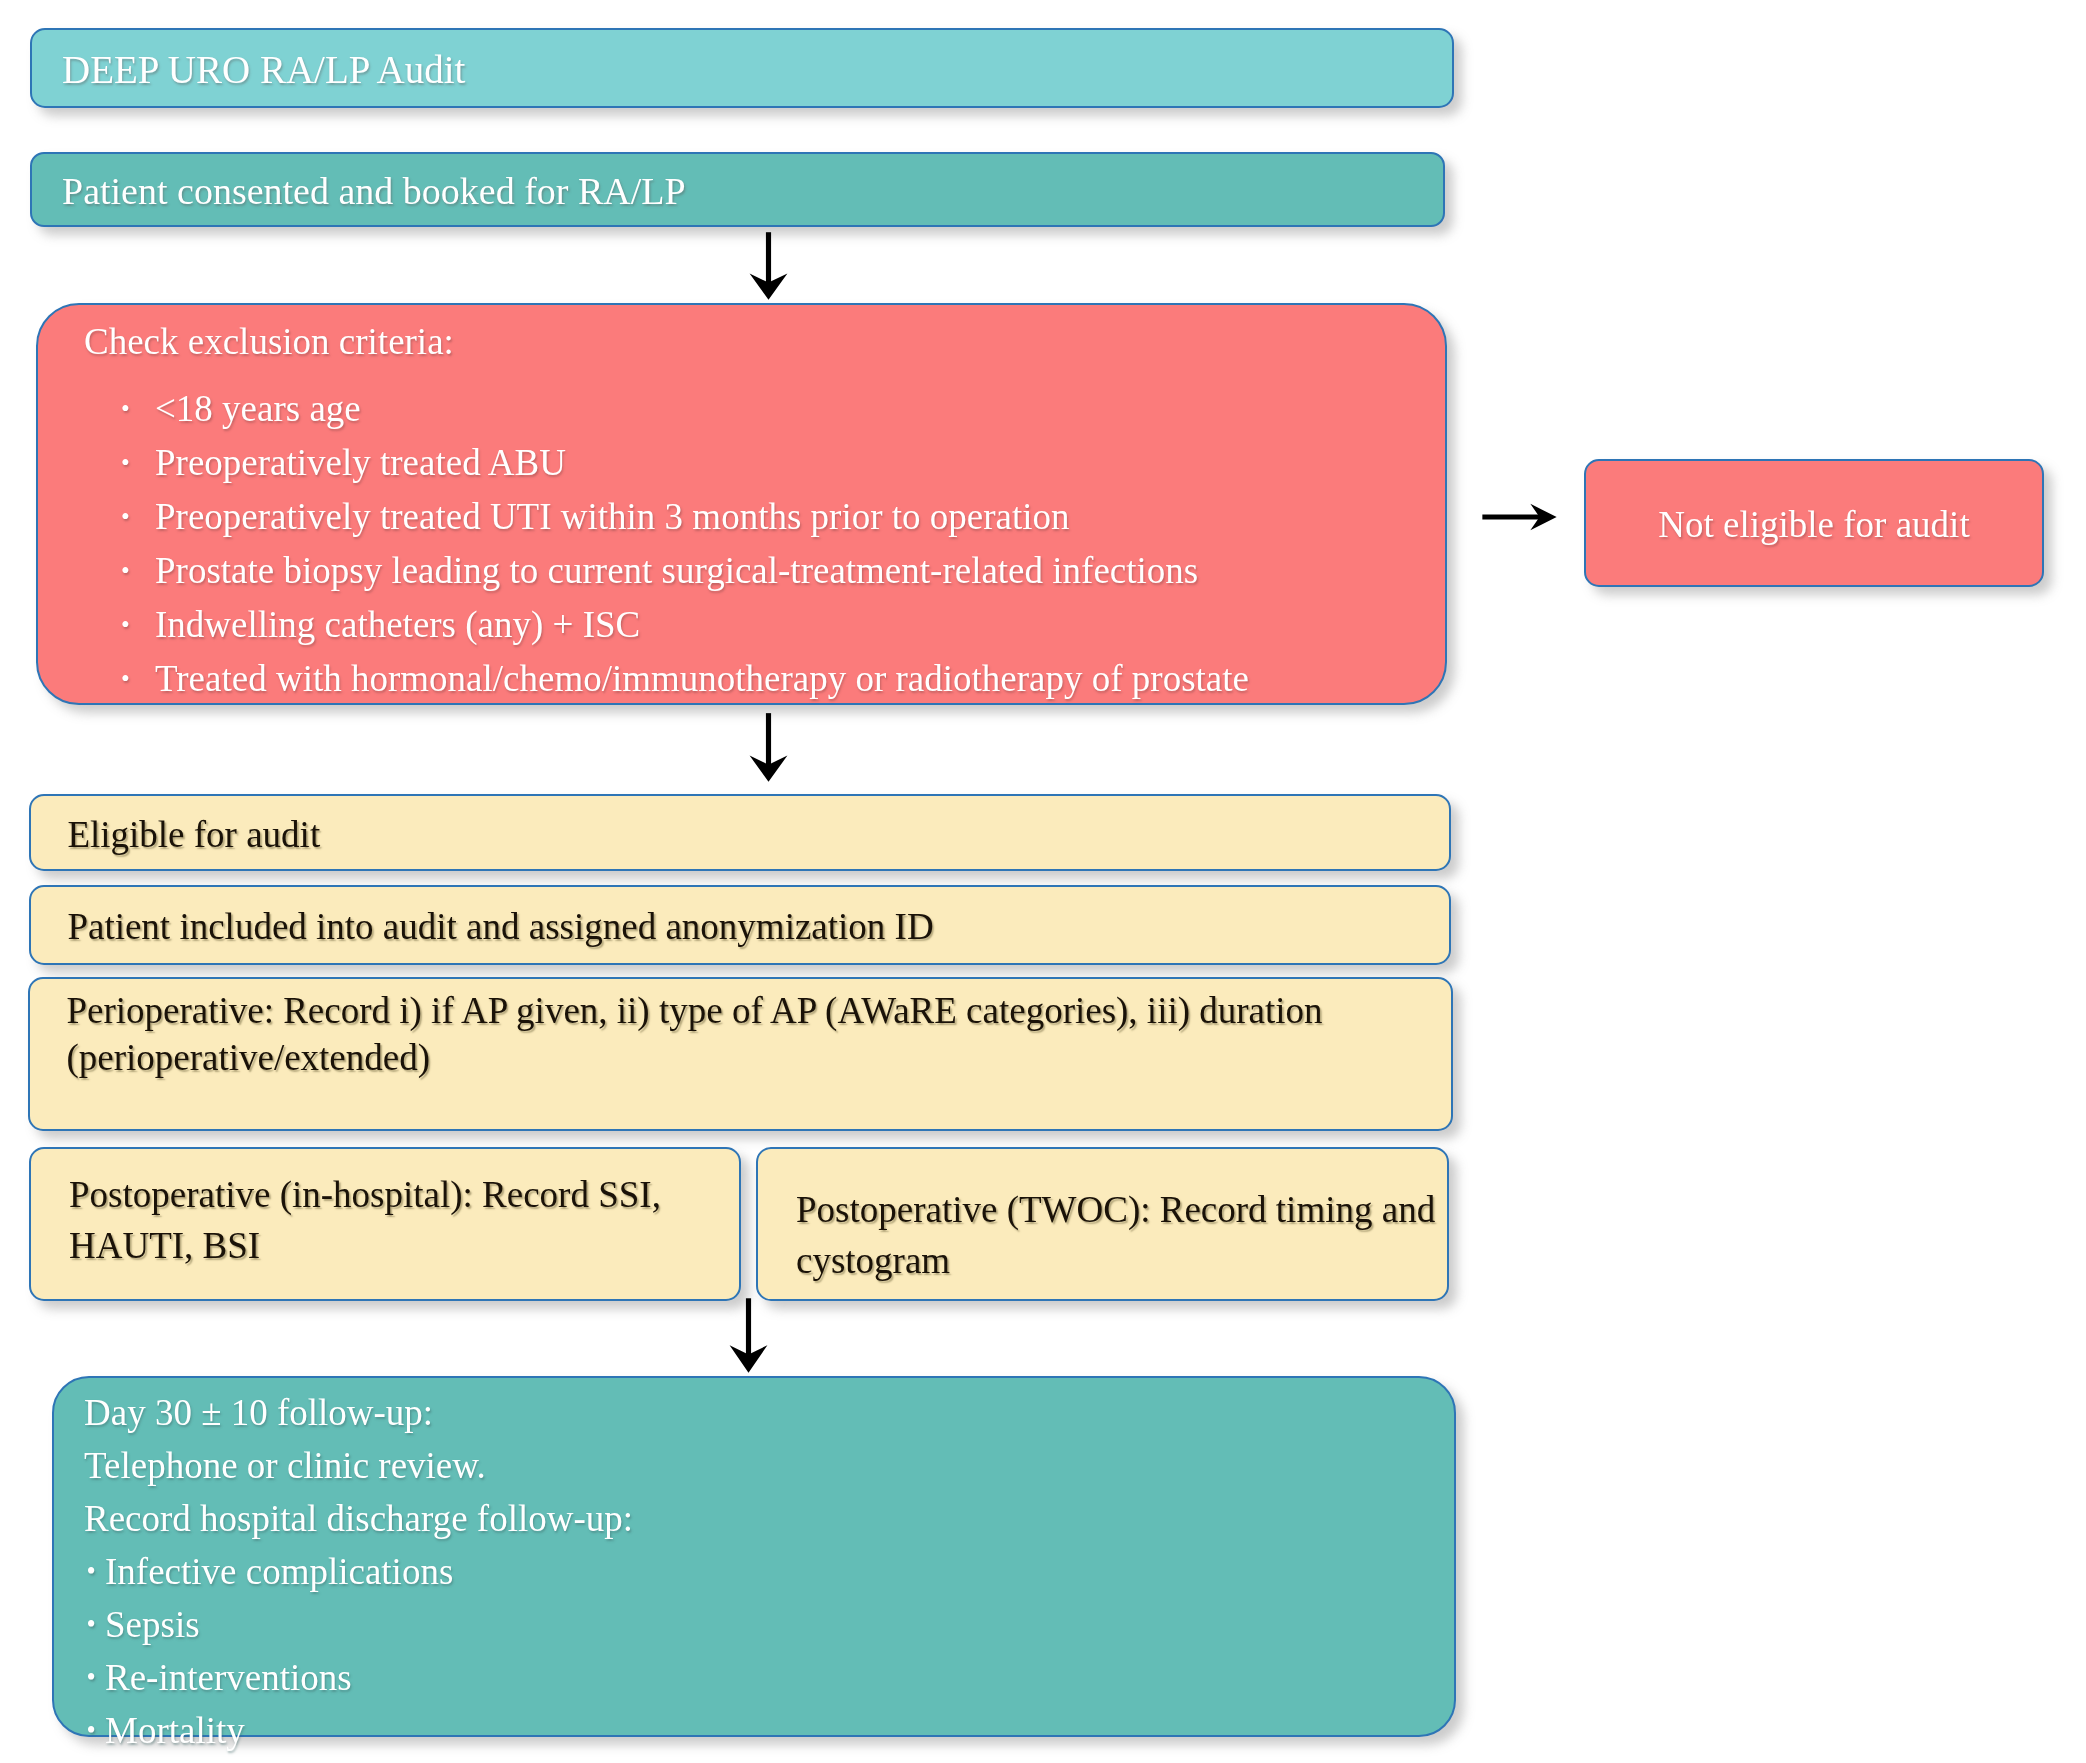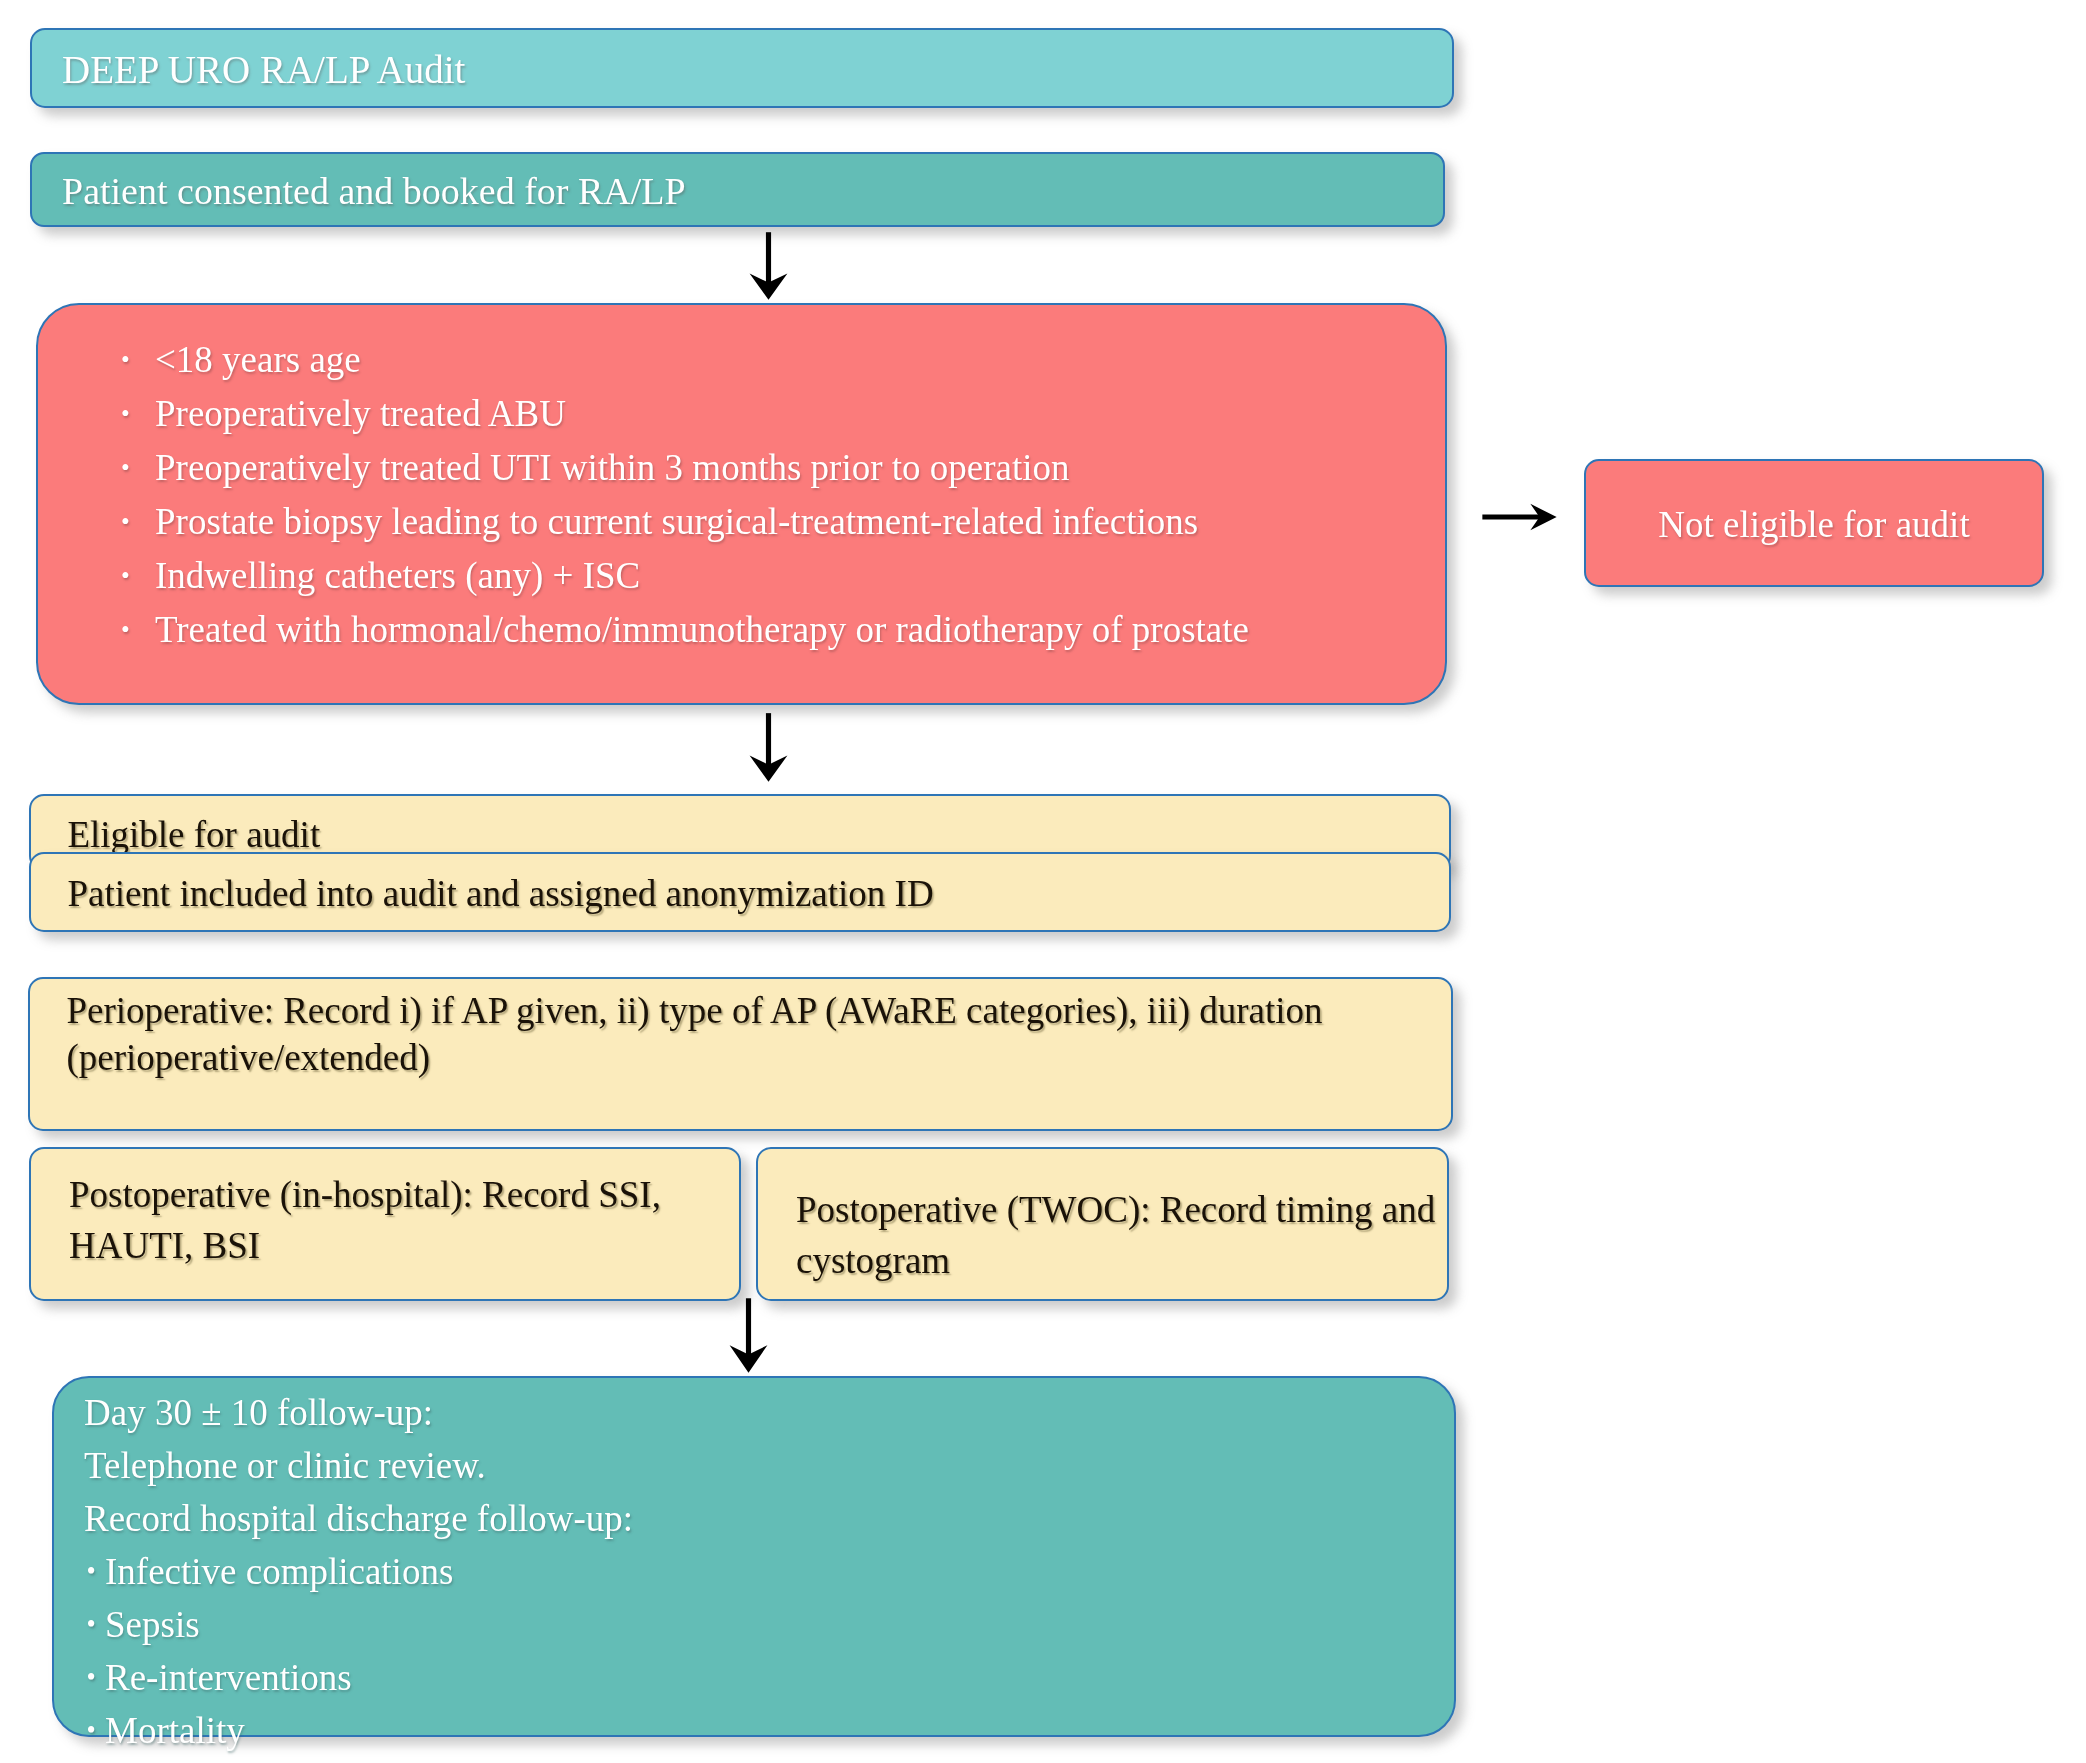--- a/index.html
+++ b/index.html
@@ -138,21 +138,21 @@
   .n-eligible {
     left: 29px; top: 794px;
     width: 1422px; height: 77px;
   }
   .n-eligible .txt {
     line-height: 77px;
     padding-left: 26.4px;
   }
 
   .n-included {
-    left: 29px; top: 852px;
+    left: 29px; top: 885px;
     width: 1422px; height: 80px;
   }
   .n-included .txt {
     line-height: 80px;
     padding-left: 26.4px;
   }
 
   .n-periop {
     left: 28px; top: 977px;
     width: 1425px; height: 154px;
@@ -241,20 +241,21 @@
 
   <div class="arrow" style="left:737px; top:232px;">
     <svg width="63" height="68" viewBox="0 0 110 118">
       <line x1="55" y1="0" x2="55" y2="96" stroke="#000000" stroke-width="9"></line>
       <polygon points="55,118 22,72 55,88 88,72" fill="#000000"></polygon>
     </svg>
   </div>
 
   <div class="node n-exclusion">
     <div class="inner">
+      <div class="heading">Check exclusion criteria:</div>
       <ul>
         <li>&lt;18 years age</li>
         <li>Preoperatively treated ABU</li>
         <li>Preoperatively treated UTI within 3 months prior to operation</li>
         <li>Prostate biopsy leading to current surgical-treatment-related infections</li>
         <li>Indwelling catheters (any) + ISC</li>
         <li>Treated with hormonal/chemo/immunotherapy or radiotherapy of prostate</li>
       </ul>
     </div>
   </div>

